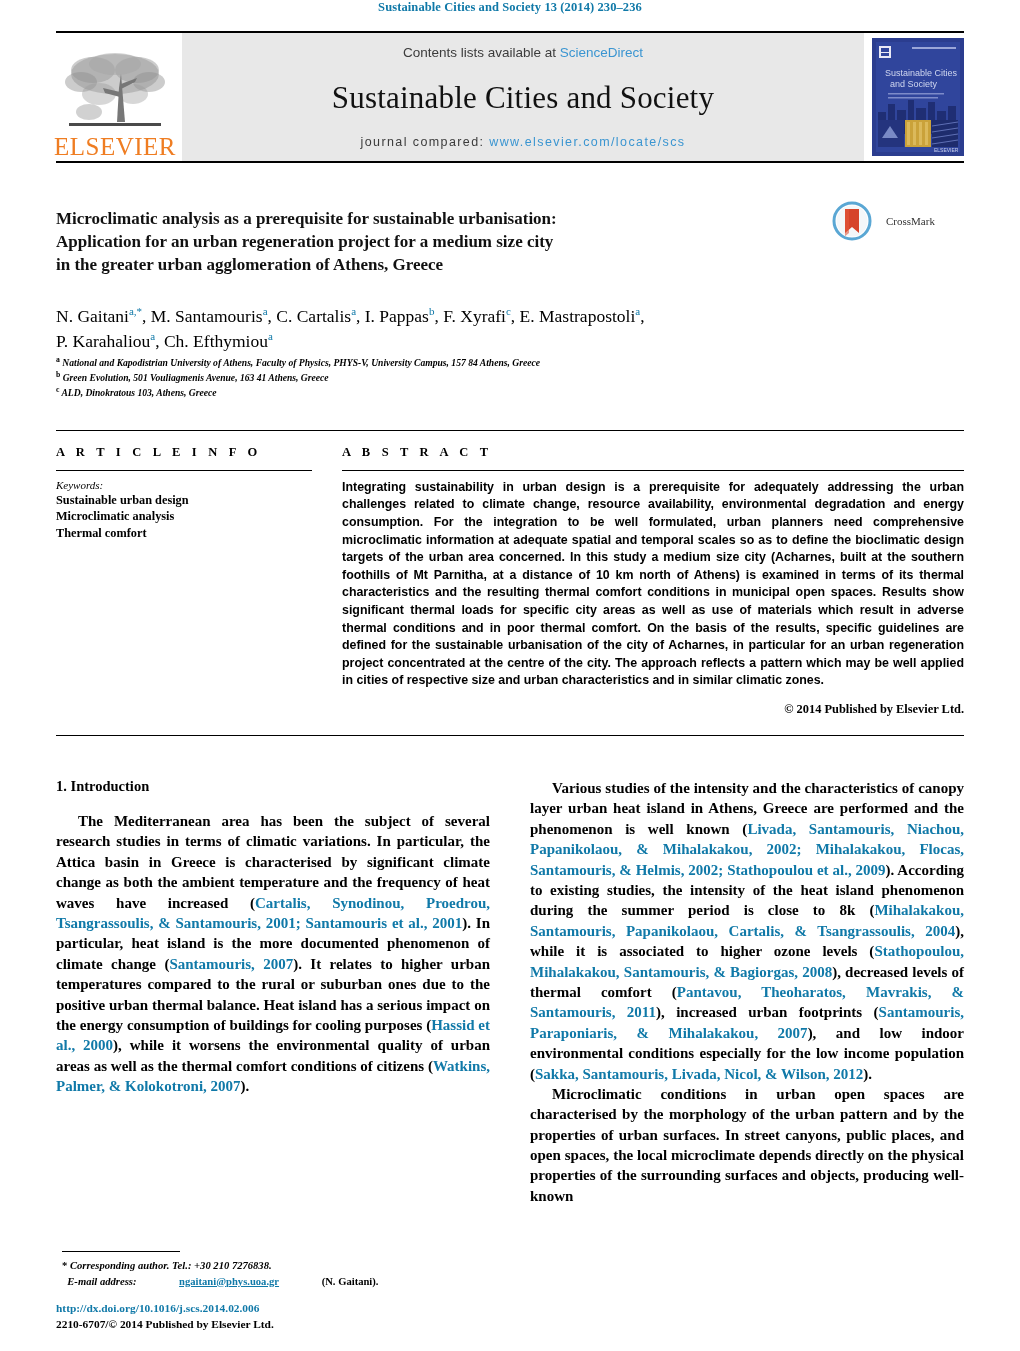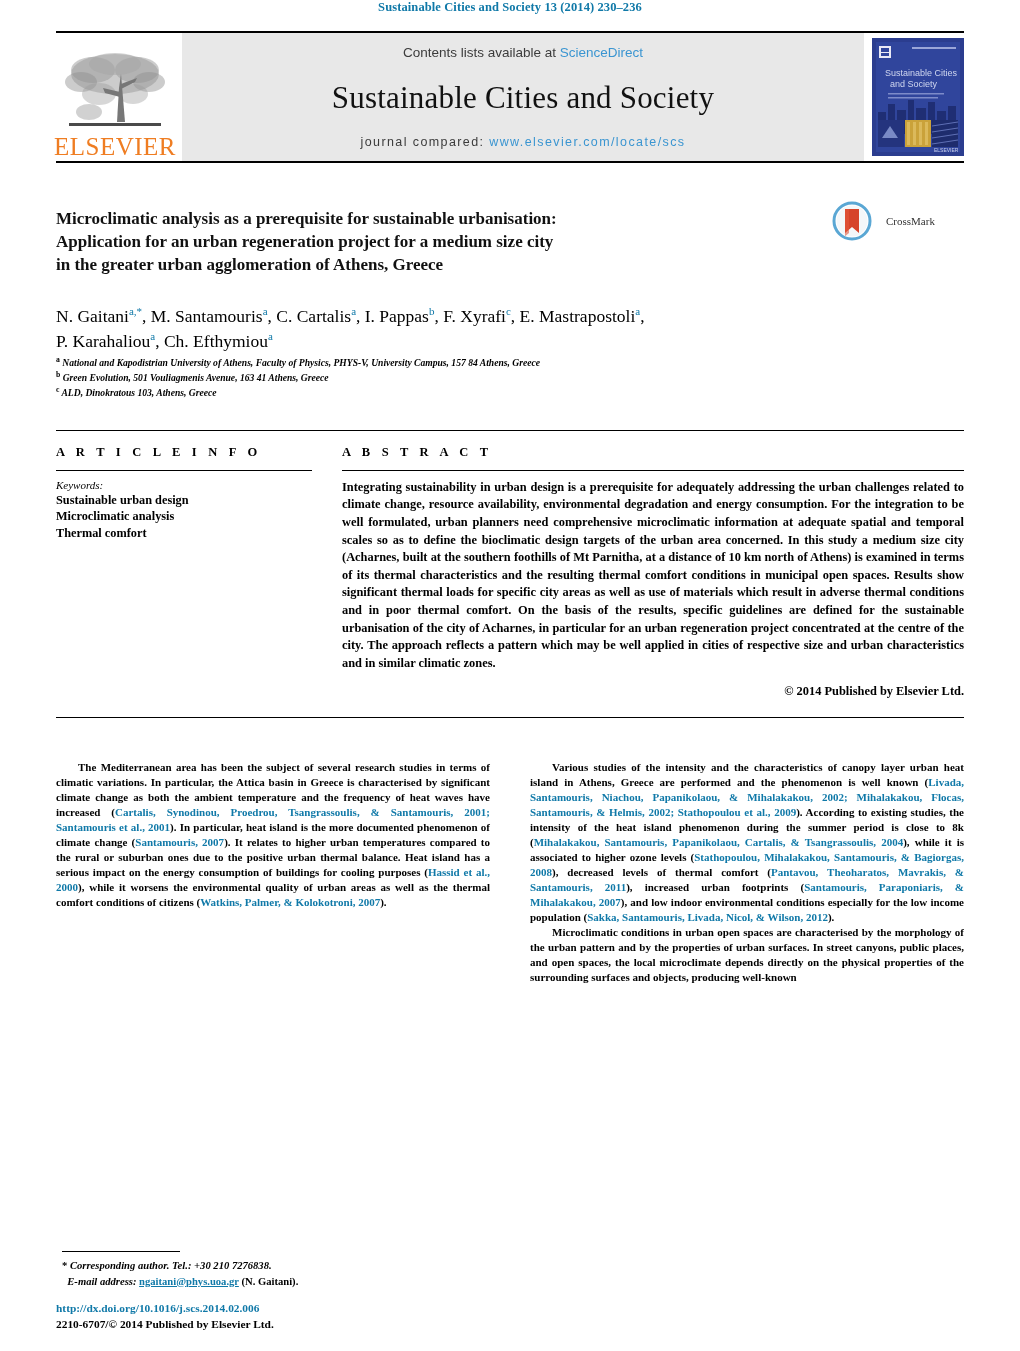--- a/index.html
+++ b/index.html
@@ -180,21 +180,21 @@
     font-size: 12.3px;
     font-weight: bold;
     line-height: 1.35;
   }
 
   .abstract-body {
     font-size: 12.4px;
     line-height: 1.42;
     text-align: justify;
     font-weight: bold;
-    font-family: Liberation Serif, serif;
+    font-family: Liberation Sans, sans-serif;
   }
   .copyright {
     margin-top: 12px;
     text-align: right;
     font-size: 12.4px;
     font-weight: bold;
   }
 
   .abstract-bottom-rule {
     margin-top: 18px;
@@ -209,21 +209,21 @@
   }
   .bcol { flex: 1 1 0; min-width: 0; }
   h2.section-title {
     font-size: 14.5px;
     font-weight: bold;
     margin: 0 0 16px 0;
     font-family: "Liberation Serif", serif;
   }
   p.para {
     margin: 0 0 0 0;
-    font-size: 11px;
+    font-size: 15px;
     line-height: 1.36;
     text-align: justify;
     text-indent: 22px;
     font-weight: bold;
     font-family: "Liberation Serif", serif;
   }
   p.para + p.para { margin-top: 0; }
   .ref { color: #1079a8; }
 
   
@@ -240,21 +240,21 @@
   }
   .footnote {
     font-size: 10.6px;
     line-height: 1.45;
     font-weight: bold;
     font-style: italic;
     font-family: "Liberation Serif", serif;
   }
   .footnote .star { font-style: normal; }
   .footnote .em-label { font-style: italic; }
-  .footnote .normal { font-style: normal; }
+  .footnote .normal { font-style: normal; margin-left: 40px; }
   .footnote a.link { color: #1079a8; }
 
   .doi-block {
     position: absolute;
     left: 56px;
     bottom: 18px;
     font-size: 11.4px;
     line-height: 1.4;
     font-weight: bold;
     font-family: "Liberation Serif", serif;
@@ -393,20 +393,21 @@
       <div class="sec-head">A B S T R A C T</div>
       <div class="rule"></div>
       <div class="abstract-body">Integrating sustainability in urban design is a prerequisite for adequately addressing the urban challenges related to climate change, resource availability, environmental degradation and energy consumption. For the integration to be well formulated, urban planners need comprehensive microclimatic information at adequate spatial and temporal scales so as to define the bioclimatic design targets of the urban area concerned. In this study a medium size city (Acharnes, built at the southern foothills of Mt Parnitha, at a distance of 10 km north of Athens) is examined in terms of its thermal characteristics and the resulting thermal comfort conditions in municipal open spaces. Results show significant thermal loads for specific city areas as well as use of materials which result in adverse thermal conditions and in poor thermal comfort. On the basis of the results, specific guidelines are defined for the sustainable urbanisation of the city of Acharnes, in particular for an urban regeneration project concentrated at the centre of the city. The approach reflects a pattern which may be well applied in cities of respective size and urban characteristics and in similar climatic zones.</div>
       <div class="copyright">© 2014 Published by Elsevier Ltd.</div>
     </div>
   </div>
   <div class="abstract-bottom-rule"></div>
 
   <div class="body-cols">
     <div class="bcol">
+      <h2 class="section-title">1.  Introduction</h2>
       <p class="para"><span>The Mediterranean area has been the subject of several research studies in terms of climatic variations. In particular, the Attica basin in Greece is characterised by significant climate change as both the ambient temperature and the frequency of heat waves have increased (</span><span class="ref">Cartalis, Synodinou, Proedrou, Tsangrassoulis, &amp; Santamouris, 2001; Santamouris et al., 2001</span><span>). In particular, heat island is the more documented phenomenon of climate change (</span><span class="ref">Santamouris, 2007</span><span>). It relates to higher urban temperatures compared to the rural or suburban ones due to the positive urban thermal balance. Heat island has a serious impact on the energy consumption of buildings for cooling purposes (</span><span class="ref">Hassid et al., 2000</span><span>), while it worsens the environmental quality of urban areas as well as the thermal comfort conditions of citizens (</span><span class="ref">Watkins, Palmer, &amp; Kolokotroni, 2007</span><span>).</span></p>
     </div>
 
     <div class="bcol">
       <p class="para"><span>Various studies of the intensity and the characteristics of canopy layer urban heat island in Athens, Greece are performed and the phenomenon is well known (</span><span class="ref">Livada, Santamouris, Niachou, Papanikolaou, &amp; Mihalakakou, 2002; Mihalakakou, Flocas, Santamouris, &amp; Helmis, 2002; Stathopoulou et al., 2009</span><span>). According to existing studies, the intensity of the heat island phenomenon during the summer period is close to 8k (</span><span class="ref">Mihalakakou, Santamouris, Papanikolaou, Cartalis, &amp; Tsangrassoulis, 2004</span><span>), while it is associated to higher ozone levels (</span><span class="ref">Stathopoulou, Mihalakakou, Santamouris, &amp; Bagiorgas, 2008</span><span>), decreased levels of thermal comfort (</span><span class="ref">Pantavou, Theoharatos, Mavrakis, &amp; Santamouris, 2011</span><span>), increased urban footprints (</span><span class="ref">Santamouris, Paraponiaris, &amp; Mihalakakou, 2007</span><span>), and low indoor environmental conditions especially for the low income population (</span><span class="ref">Sakka, Santamouris, Livada, Nicol, &amp; Wilson, 2012</span><span>).</span></p>
       <p class="para">Microclimatic conditions in urban open spaces are characterised by the morphology of the urban pattern and by the properties of urban surfaces. In street canyons, public places, and open spaces, the local microclimate depends directly on the physical properties of the surrounding surfaces and objects, producing well-known</p>
     </div>
   </div>
 
   <div class="footnote-area">

